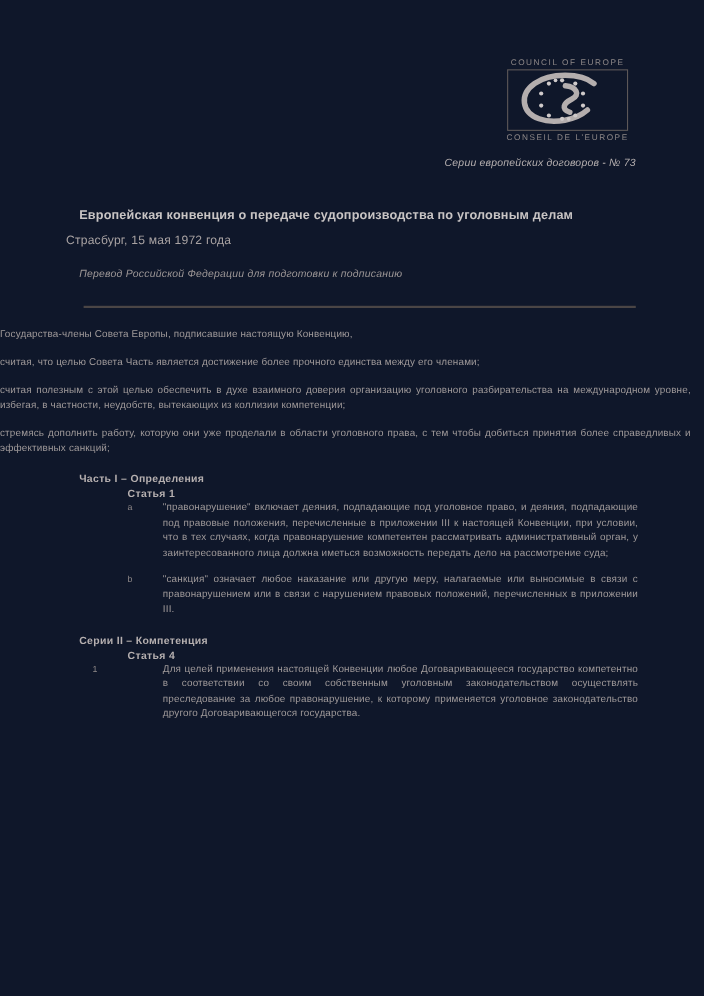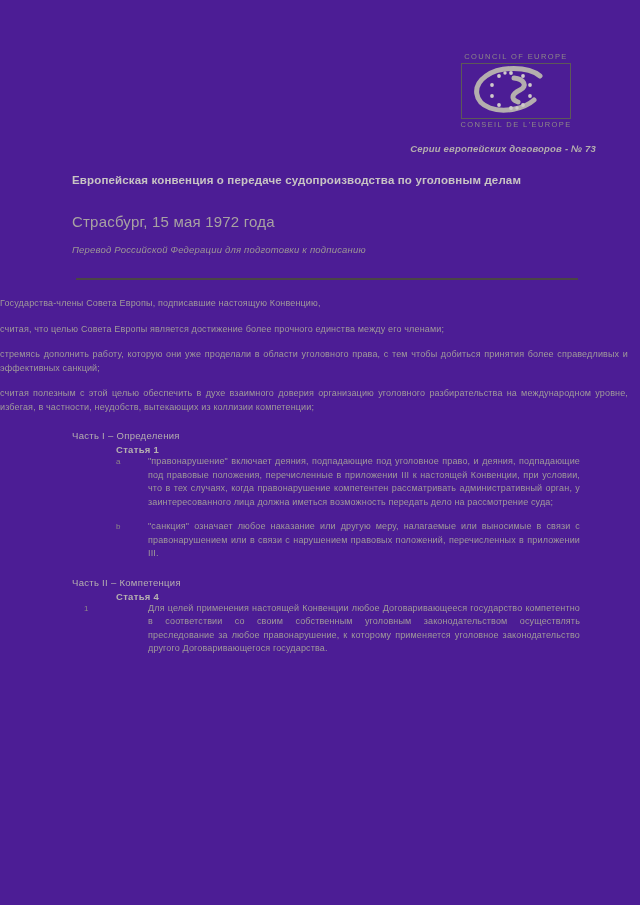--- a/index.html
+++ b/index.html
@@ -14,21 +14,21 @@
     overflow: hidden;
     font-family: "Liberation Sans", sans-serif;
     color: #a09a9a;
     position: relative;
   }
 
   .page {
     position: relative;
     width: 640px;
     height: 905px;
-    background: #4c1d95;
+    background: #0f172a;
   }
 
   
   .logo-block {
     position: absolute;
     top: 52px;
     left: 452px;
     width: 128px;
     text-align: center;
   }
@@ -47,47 +47,47 @@
     position: relative;
     box-sizing: border-box;
     overflow: hidden;
   }
   .logo-emblem svg { display: block; }
 
   
   .series-line {
     position: absolute;
     top: 143px;
-    right: 44px;
+    right: 62px;
     font-size: 9.5px;
     font-style: italic;
-    font-weight: bold;
+    font-weight: normal;
     color: #b4aeae;
     letter-spacing: 0.2px;
     white-space: nowrap;
   }
 
   
   .doc-title {
     position: absolute;
-    top: 164px;
+    top: 180px;
     left: 72px;
     width: 490px;
     font-size: 11.5px;
     font-weight: bold;
     line-height: 16px;
     color: #c8c4c4;
     letter-spacing: 0.15px;
   }
 
   .doc-place {
     position: absolute;
     top: 213px;
-    left: 72px;
-    font-size: 15px;
+    left: 60px;
+    font-size: 11px;
     color: #a8a2a2;
     letter-spacing: 0.2px;
   }
 
   .doc-note {
     position: absolute;
     top: 244px;
     left: 72px;
     font-size: 9.5px;
     font-style: italic;
@@ -124,21 +124,21 @@
   }
   .indent-1 {
     margin-left: 116px;
     margin-right: 60px;
   }
 
   h2.part-heading {
     margin: 16px 0 0 72px;
     padding: 0;
     font-size: 9.5px;
-    font-weight: normal;
+    font-weight: bold;
     color: #b6b0b0;
     letter-spacing: 0.3px;
   }
 
   h3.article-heading {
     margin: 3px 0 0 116px;
     padding: 0;
     font-size: 9.5px;
     font-weight: bold;
     color: #b6b0b0;
@@ -212,38 +212,38 @@
 
   <div class="doc-place">Страсбург, 15 мая 1972 года</div>
 
   <div class="doc-note">Перевод Российской Федерации для подготовки к подписанию</div>
 
   <div class="divider"></div>
 
   <div class="body-area">
 
     <p class="para indent-1">Государства-члены Совета Европы, подписавшие настоящую Конвенцию,</p>
-    <p class="para indent-1">считая, что целью Совета Европы является достижение более прочного единства между его членами;</p>
+    <p class="para indent-1">считая, что целью Совета Часть является достижение более прочного единства между его членами;</p>
+    <p class="para indent-1">считая полезным с этой целью обеспечить в духе взаимного доверия организацию уголовного разбирательства на международном уровне, избегая, в частности, неудобств, вытекающих из коллизии компетенции;</p>
     <p class="para indent-1">стремясь дополнить работу, которую они уже проделали в области уголовного права, с тем чтобы добиться принятия более справедливых и эффективных санкций;</p>
-    <p class="para indent-1">считая полезным с этой целью обеспечить в духе взаимного доверия организацию уголовного разбирательства на международном уровне, избегая, в частности, неудобств, вытекающих из коллизии компетенции;</p>
 
     <h2 class="part-heading">Часть I – Определения</h2>
     <h3 class="article-heading">Статья 1</h3>
 
     <div class="list-row letter-row">
       <div class="marker">a</div>
       <div class="list-text">"правонарушение" включает деяния, подпадающие под уголовное право, и деяния, подпадающие под правовые положения, перечисленные в приложении III к настоящей Конвенции, при условии, что в тех случаях, когда правонарушение компетентен рассматривать административный орган, у заинтересованного лица должна иметься возможность передать дело на рассмотрение суда;</div>
     </div>
 
     <div class="list-row letter-row">
       <div class="marker">b</div>
       <div class="list-text">"санкция" означает любое наказание или другую меру, налагаемые или выносимые в связи с правонарушением или в связи с нарушением правовых положений, перечисленных в приложении III.</div>
     </div>
 
-    <h2 class="part-heading">Часть II – Компетенция</h2>
+    <h2 class="part-heading">Серии II – Компетенция</h2>
     <h3 class="article-heading">Статья 4</h3>
 
     <div class="list-row num-row after-heading">
       <div class="marker">1</div>
       <div class="list-text">Для целей применения настоящей Конвенции любое Договаривающееся государство компетентно в соответствии со своим собственным уголовным законодательством осуществлять преследование за любое правонарушение, к которому применяется уголовное законодательство другого Договаривающегося государства.</div>
     </div>
 
   </div>
 </div>
 

